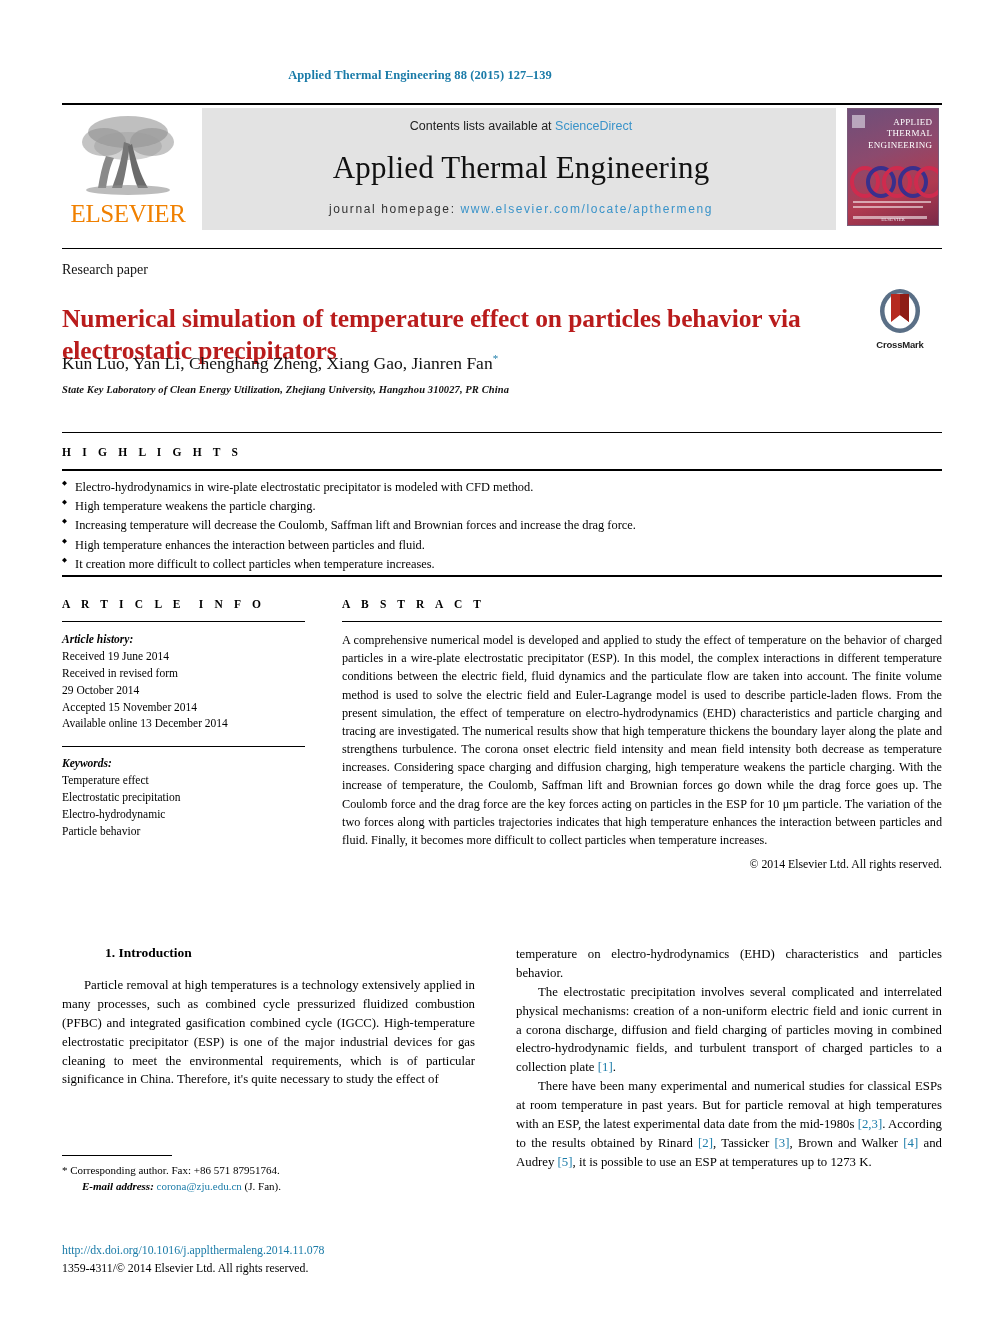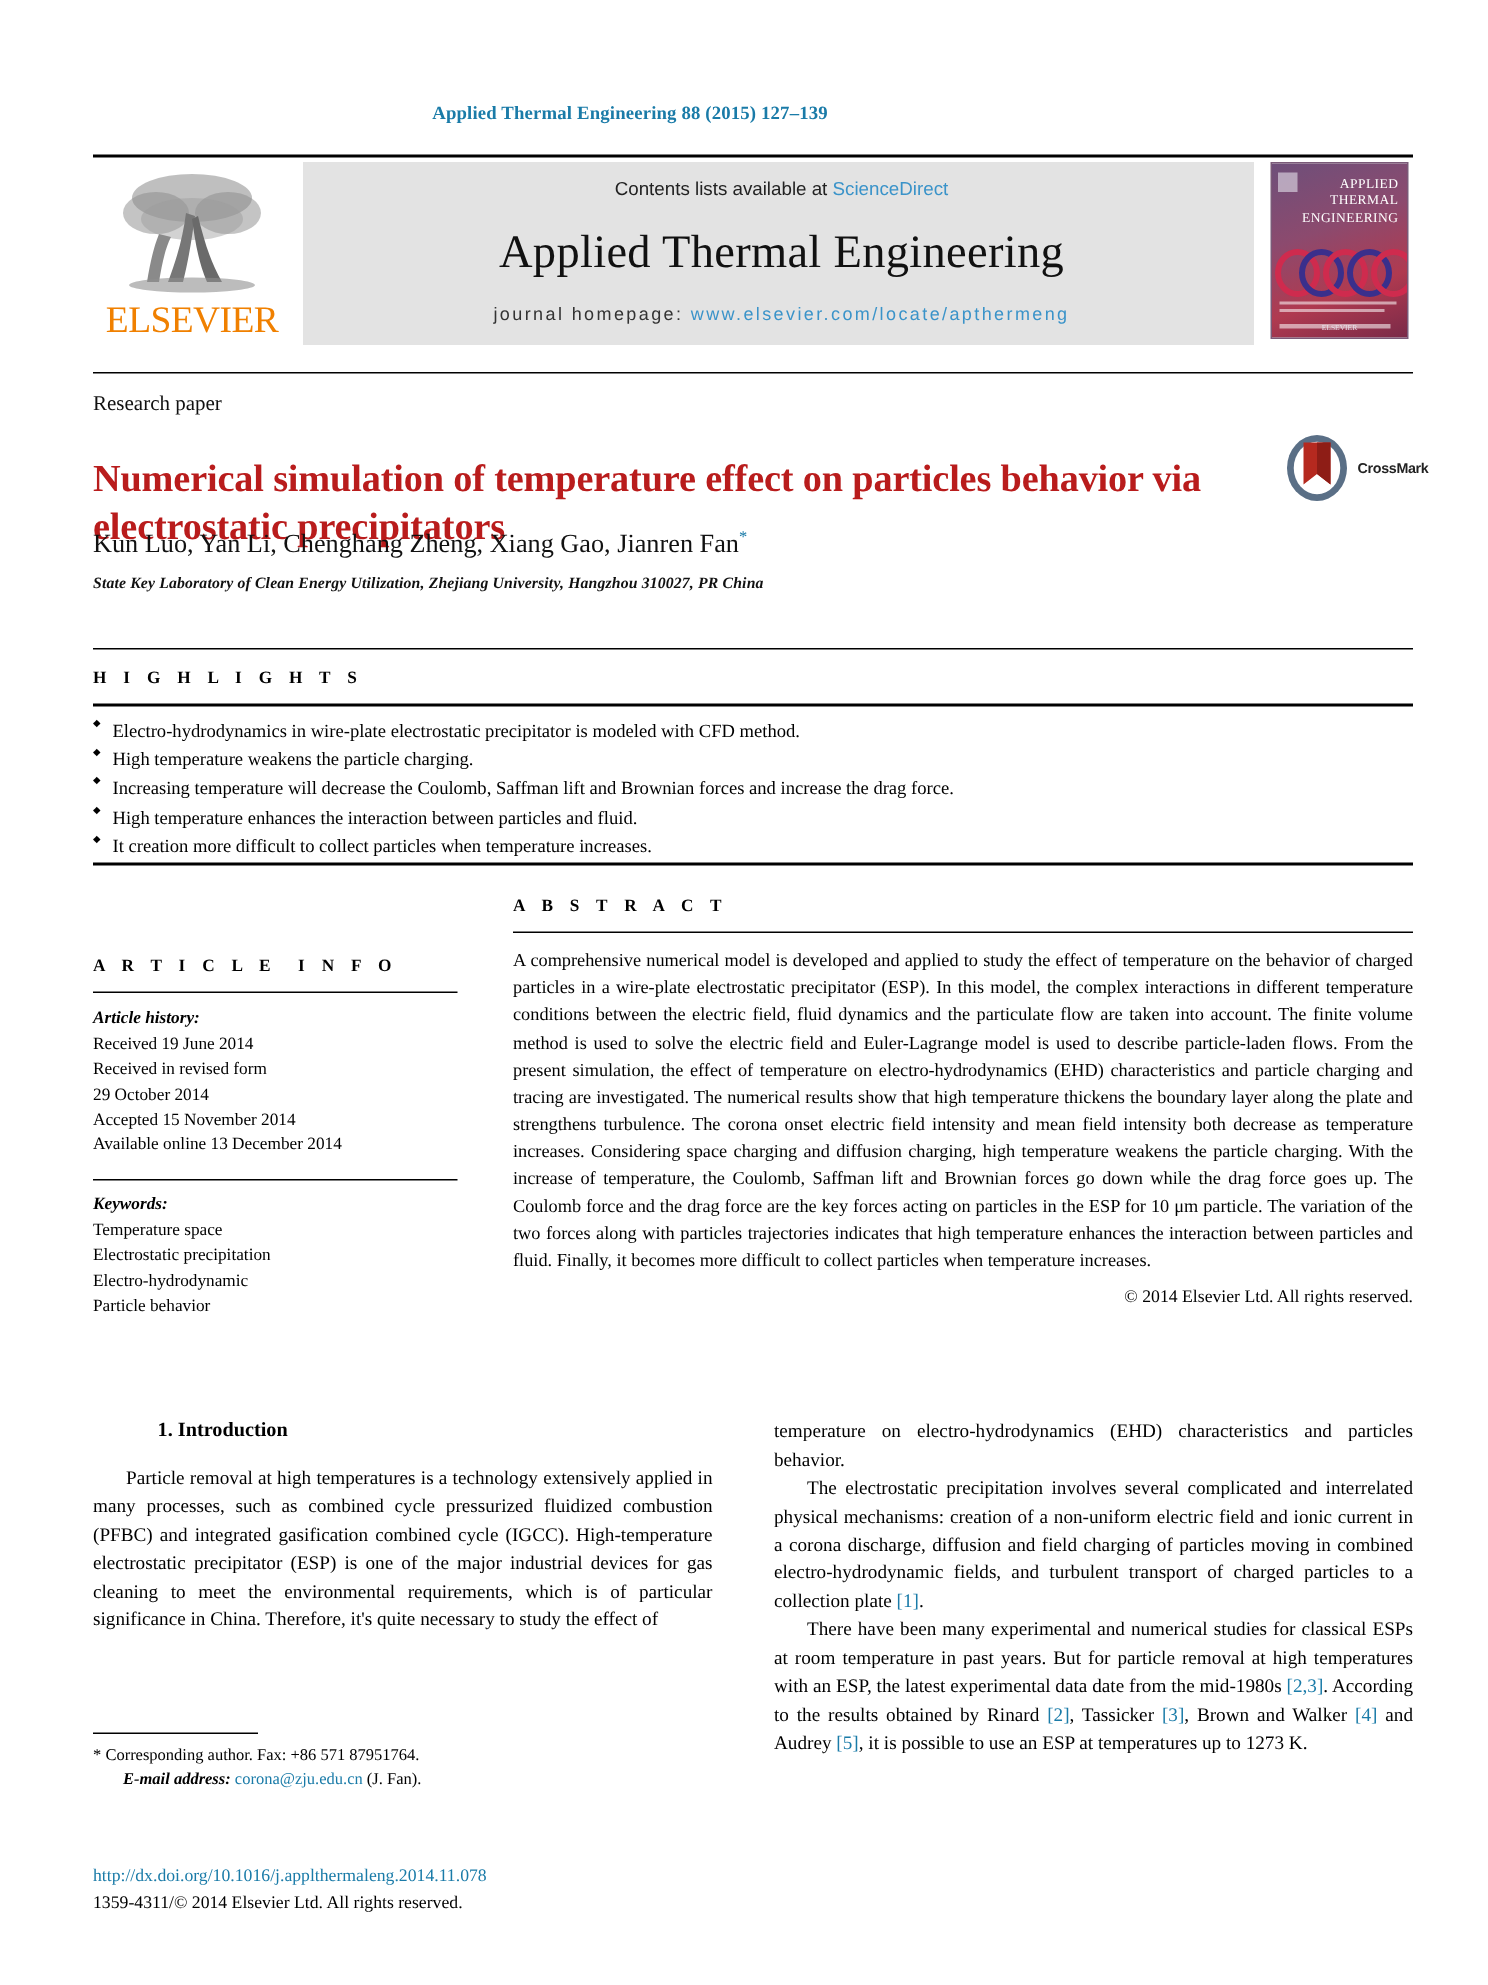--- a/index.html
+++ b/index.html
@@ -214,20 +214,21 @@
   }
   .crossmark {
     position: absolute;
     top: 288px;
     left: 856px;
     width: 88px;
     height: 48px;
     display: flex;
     align-items: center;
     gap: 5px;
+    flex-direction: column;
   }
   .crossmark-glyph {
     width: 44px;
     height: 46px;
     position: relative;
   }
   .crossmark-label {
     font-family: "Liberation Sans", sans-serif;
     font-size: 9.5px;
     font-weight: bold;
@@ -303,21 +304,20 @@
     font-size: 11.5px;
     font-weight: bold;
     letter-spacing: 4.2px;
     color: #000;
   }
   .info-col {
     position: absolute;
     top: 598px;
     left: 62px;
     width: 243px;
-    margin-top: 40px;
   }
   .abs-col {
     position: absolute;
     top: 598px;
     left: 342px;
     width: 600px;
   }
   .col-rule {
     border-top: 1px solid #000;
     margin-top: 11px;
@@ -529,21 +529,21 @@
       <div class="ital-head">Article history:</div>
       <div>Received 19 June 2014</div>
       <div>Received in revised form</div>
       <div>29 October 2014</div>
       <div>Accepted 15 November 2014</div>
       <div>Available online 13 December 2014</div>
     </div>
     <div class="kw-rule"></div>
     <div class="info-block">
       <div class="ital-head">Keywords:</div>
-      <div>Temperature space</div>
+      <div>Temperature effect</div>
       <div>Electrostatic precipitation</div>
       <div>Electro-hydrodynamic</div>
       <div>Particle behavior</div>
     </div>
   </div>
 
   <div class="abs-col">
     <div class="sec-head">A B S T R A C T</div>
     <div class="col-rule"></div>
     <div class="abstract-body">A comprehensive numerical model is developed and applied to study the effect of temperature on the behavior of charged particles in a wire-plate electrostatic precipitator (ESP). In this model, the complex interactions in different temperature conditions between the electric field, fluid dynamics and the particulate flow are taken into account. The finite volume method is used to solve the electric field and Euler-Lagrange model is used to describe particle-laden flows. From the present simulation, the effect of temperature on electro-hydrodynamics (EHD) characteristics and particle charging and tracing are investigated. The numerical results show that high temperature thickens the boundary layer along the plate and strengthens turbulence. The corona onset electric field intensity and mean field intensity both decrease as temperature increases. Considering space charging and diffusion charging, high temperature weakens the particle charging. With the increase of temperature, the Coulomb, Saffman lift and Brownian forces go down while the drag force goes up. The Coulomb force and the drag force are the key forces acting on particles in the ESP for 10 μm particle. The variation of the two forces along with particles trajectories indicates that high temperature enhances the interaction between particles and fluid. Finally, it becomes more difficult to collect particles when temperature increases.</div>

